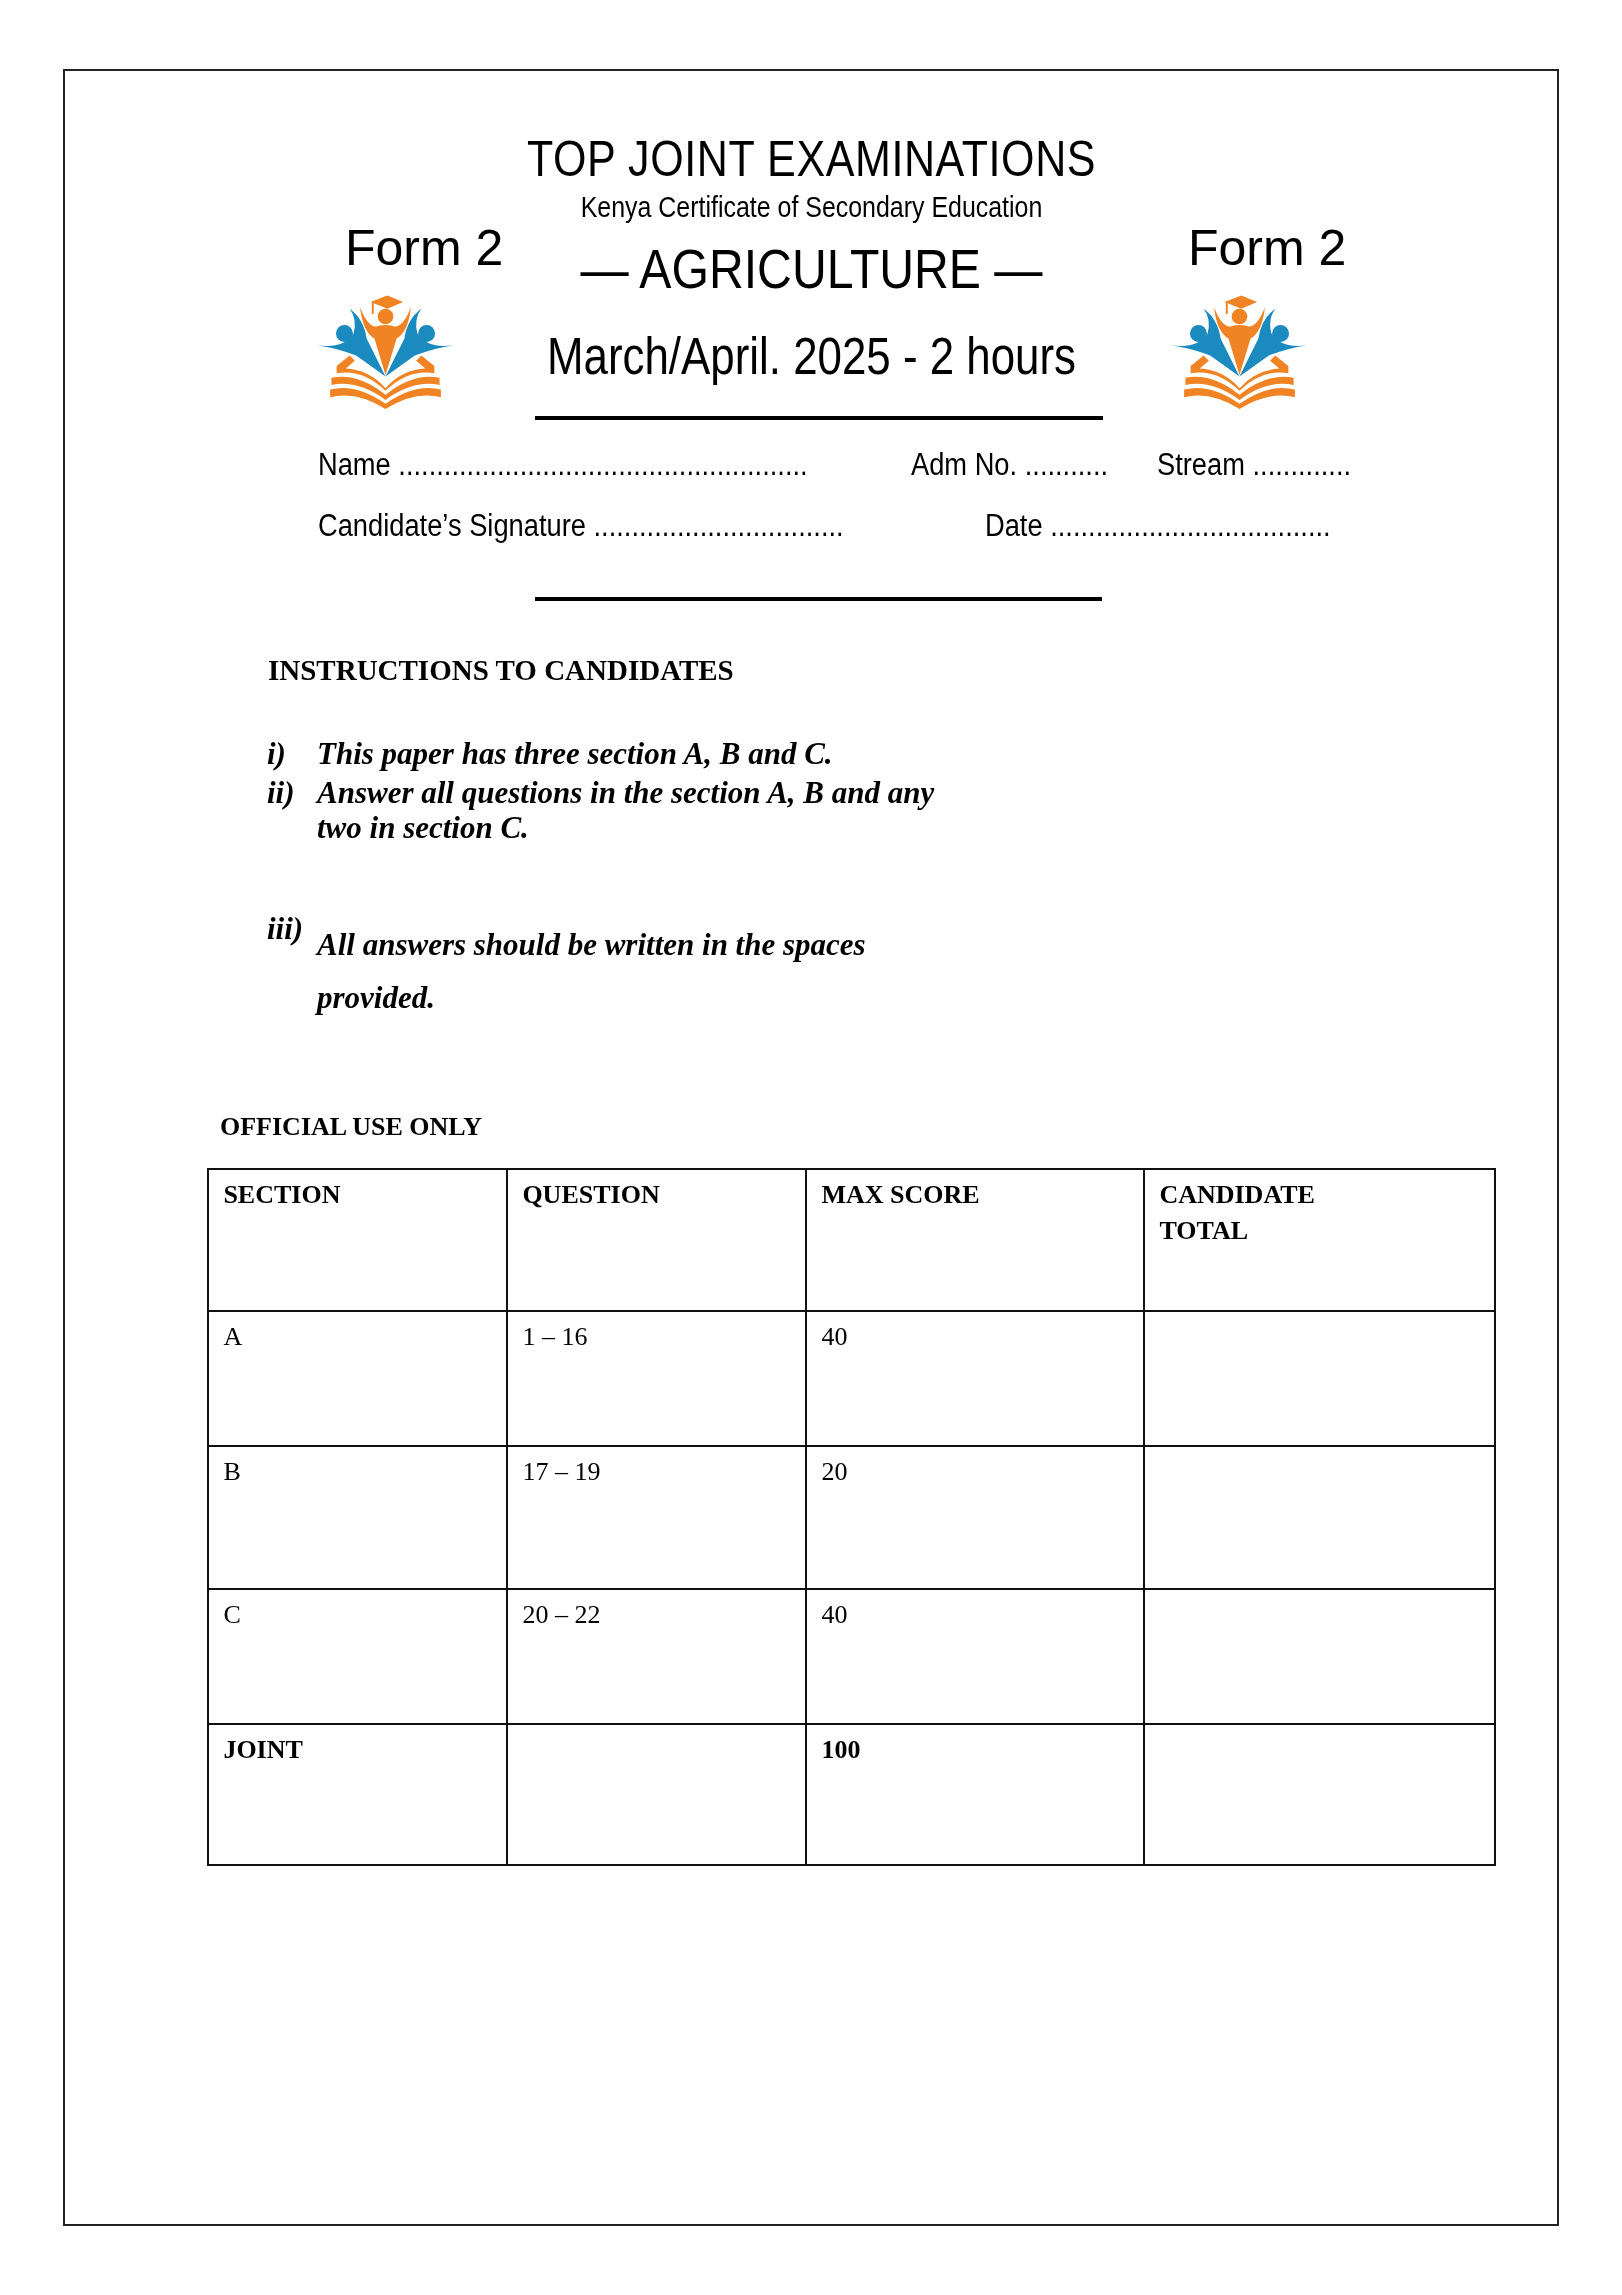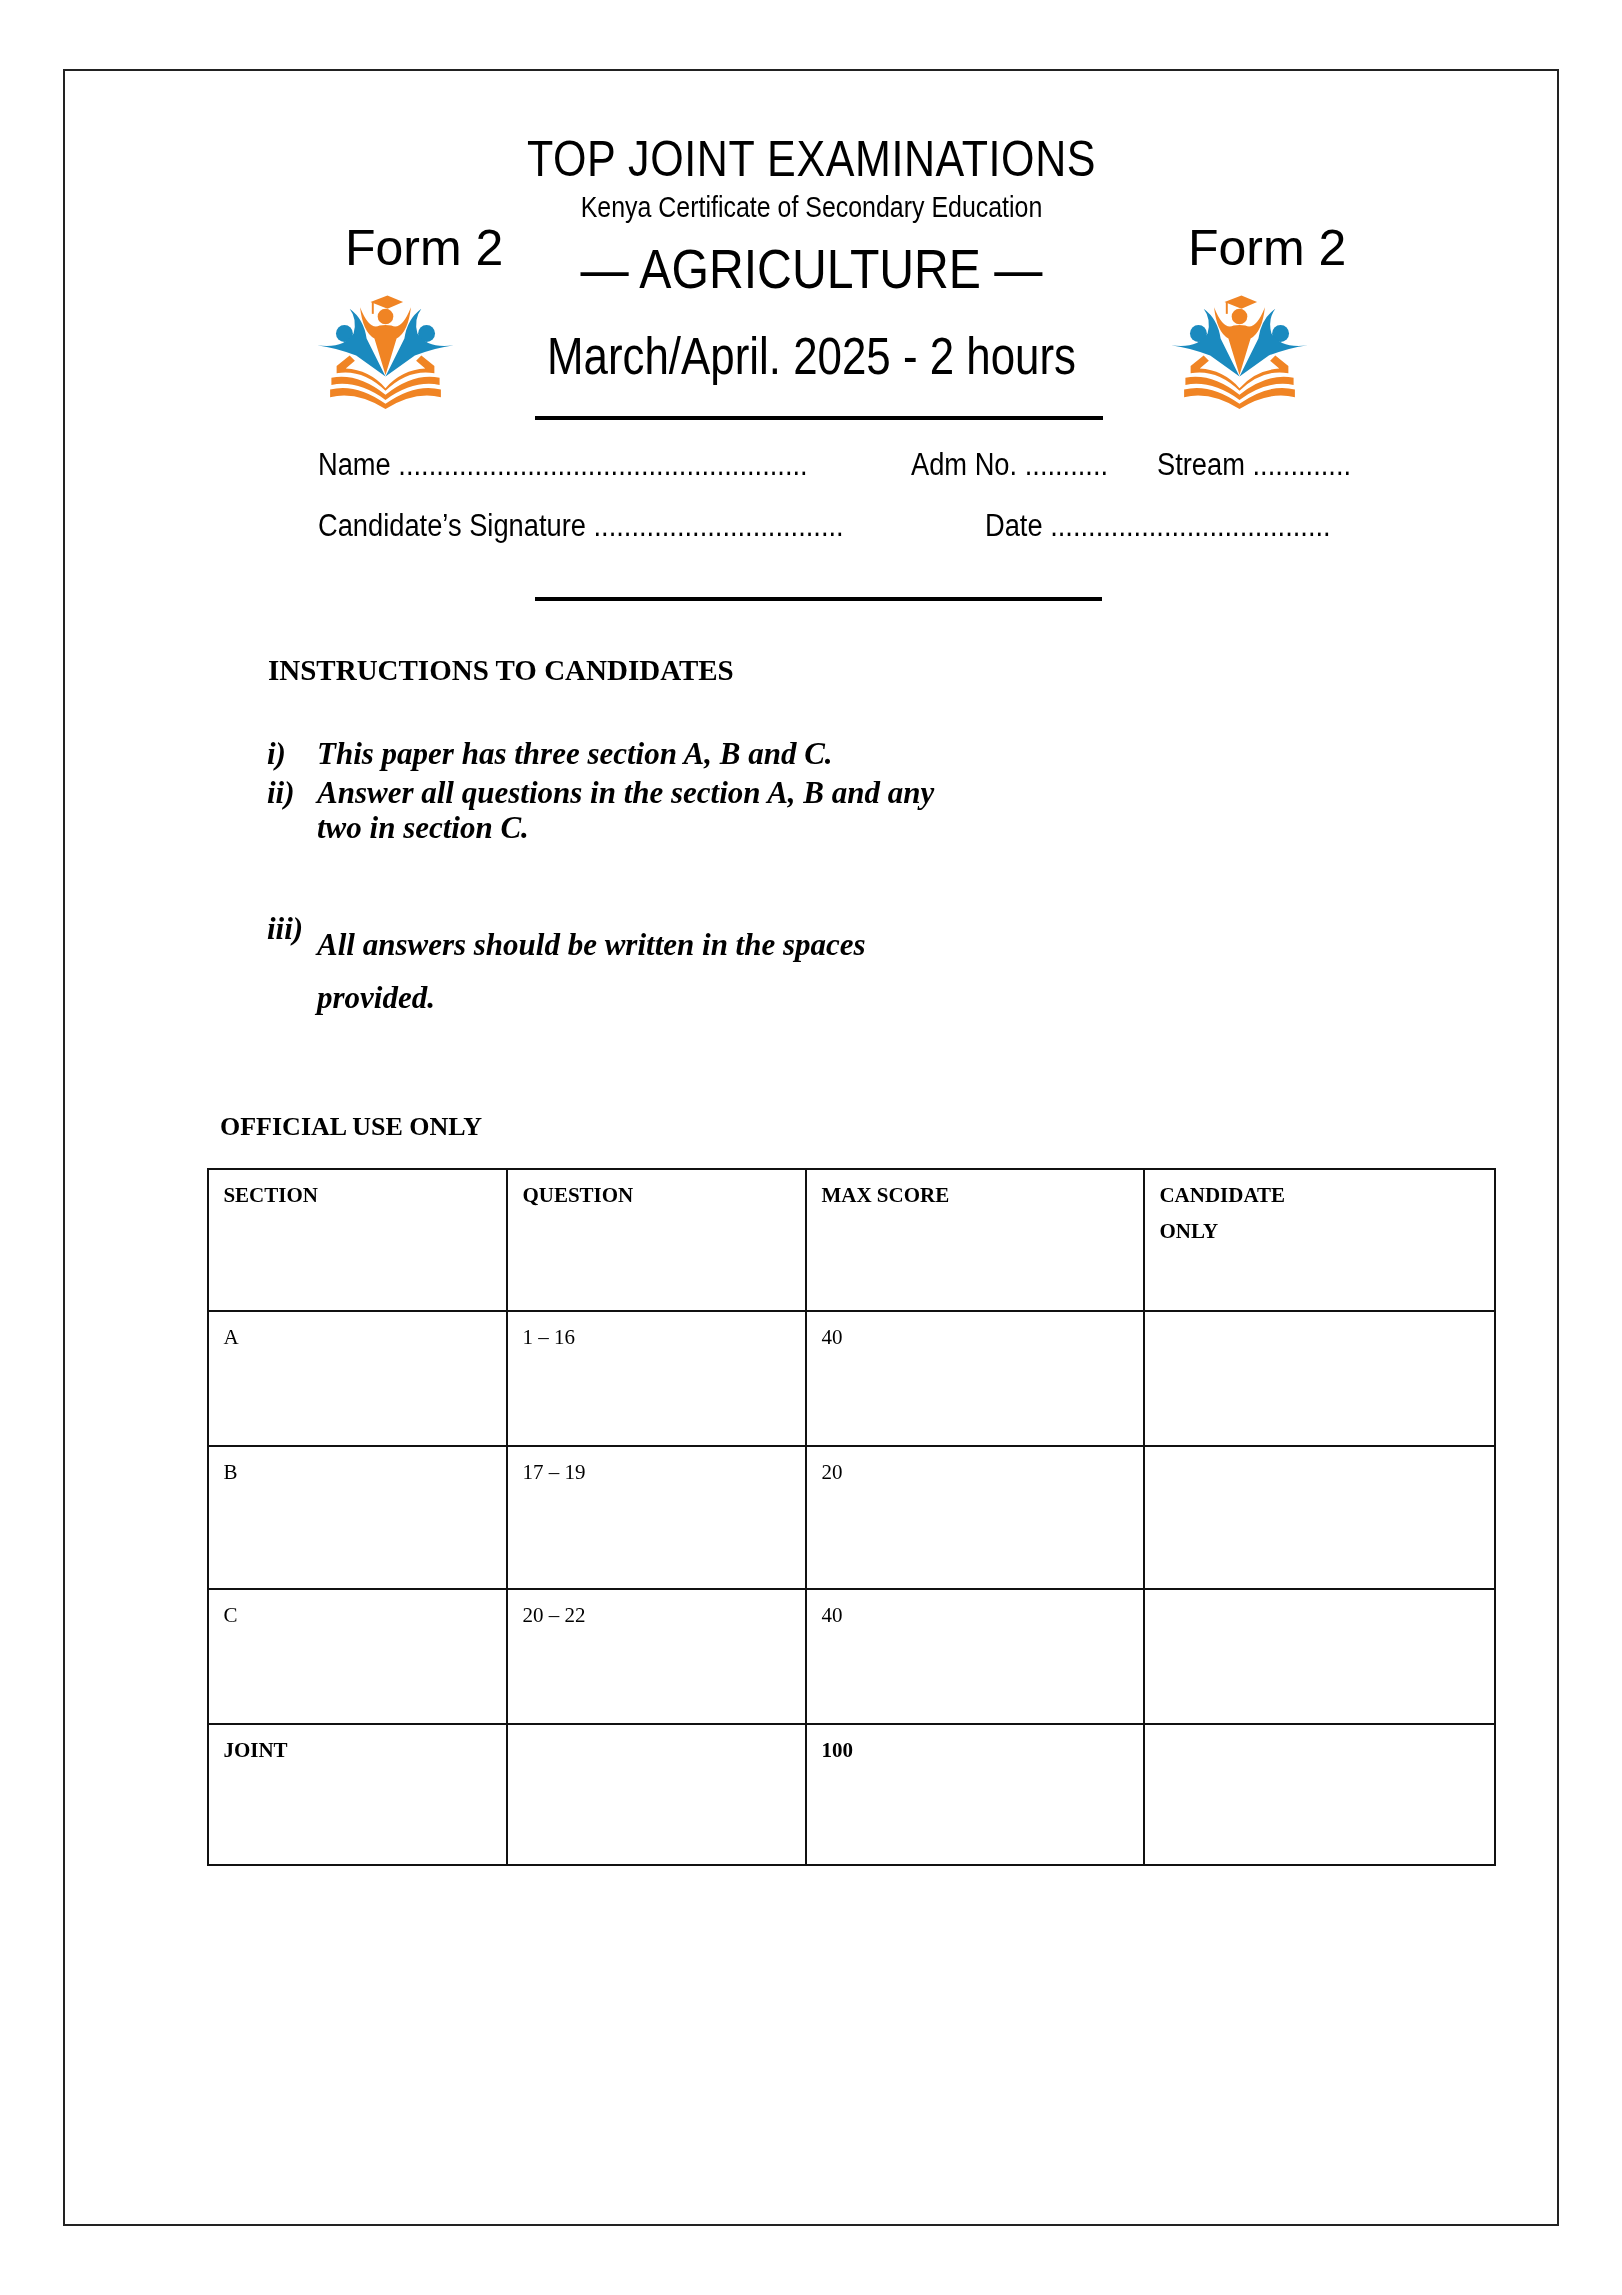--- a/index.html
+++ b/index.html
@@ -32,21 +32,21 @@
   .row-2 { top: 508px; }
   .dots { letter-spacing: 0px; }
 
   .instr-head { left: 268px; top: 654px; font-size: 29px; font-weight: bold; }
   .instr { font-size: 31px; font-style: italic; font-weight: bold; }
   .instr-num { left: 267px; }
   .instr-text { left: 317px; }
 
   .official { left: 220px; top: 1112px; font-size: 26px; font-weight: bold; }
 
-  table.score { position: absolute; left: 207px; top: 1168px; border-collapse: collapse; font-family: "Liberation Serif", "DejaVu Serif", serif; font-size: 21px; }
+  table.score { position: absolute; left: 207px; top: 1168px; border-collapse: collapse; font-family: "Liberation Serif", "DejaVu Serif", serif; font-size: 26px; }
   table.score td { border: 2px solid #111; vertical-align: top; padding: 6.5px 0 0 14.4px; line-height: 36px; box-sizing: border-box; }
   table.score td.c0 { width: 299px; }
   table.score td.c1 { width: 299px; }
   table.score td.c2 { width: 338px; }
   table.score td.c3 { width: 351px; }
   table.score tr.hdr td { height: 142px; font-weight: bold; }
   table.score tr.r1 td { height: 135px; }
   table.score tr.r2 td { height: 143px; }
   table.score tr.r3 td { height: 135px; }
   table.score tr.r4 td { height: 141px; }
@@ -140,21 +140,21 @@
 <div class="abs official serif">OFFICIAL USE ONLY</div>
 
 <table class="score">
   <tbody>
       <tr class="hdr">
     <td class="c0">SECTION</td>
     <td class="c1">QUESTION</td>
     <td class="c2">MAX SCORE</td>
     <td class="c3">
       <div>CANDIDATE</div>
-      <div>ONLY</div>
+      <div>TOTAL</div>
     </td>
   </tr>
   <tr class="r1">
     <td class="c0">A</td>
     <td class="c1">1 – 16</td>
     <td class="c2">40</td>
     <td class="c3"></td>
   </tr>
   <tr class="r2">
     <td class="c0">B</td>

